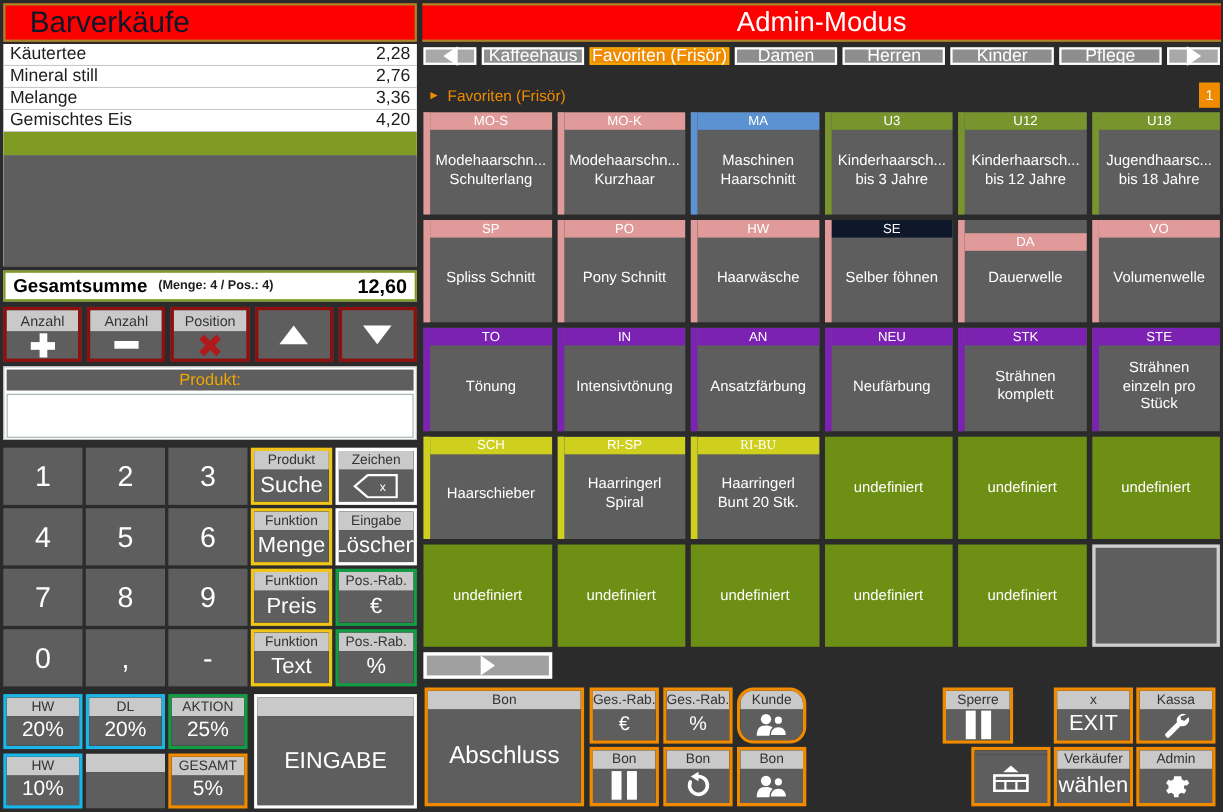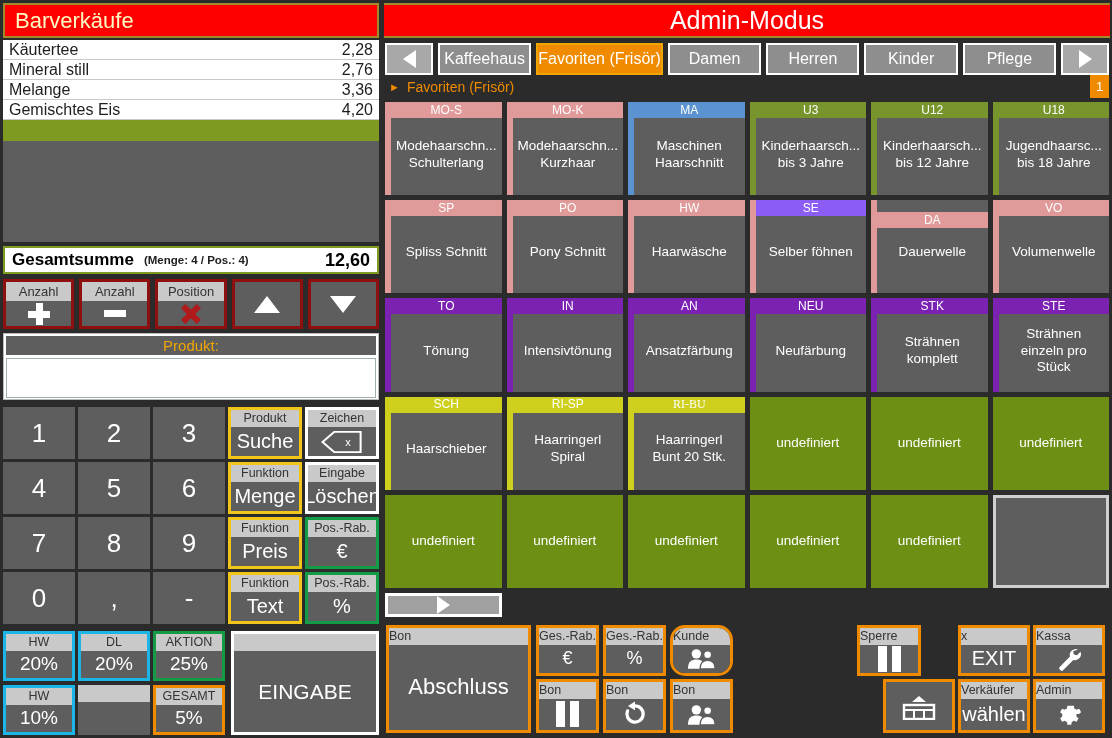--- a/index.html
+++ b/index.html
@@ -13,21 +13,21 @@
   #app { position:relative; width:1112px; height:738px; }
 
   
   #left { position:absolute; left:0; top:0; width:382px; height:738px; background:#2b2b2b; }
 
   #title-bar {
     position:absolute; left:3px; top:3px; width:376px; height:35px;
     background:#fe0000; border:2px solid #a08a2a;
     display:flex; align-items:center;
   }
-  #title-bar .t { font-size:22px; color:#fef9c3; padding-left:10px; letter-spacing:0px; }
+  #title-bar .t { font-size:27px; color:#0f172a; padding-left:22px; letter-spacing:0px; }
   .rrow {
     height:20px; display:flex; align-items:center; justify-content:space-between;
     border-bottom:1px solid #c9c9c9; padding:0 6px; font-size:16px;
   }
   .rrow .nm { white-space:nowrap; overflow:hidden; text-overflow:ellipsis; }
   .rrow .pr { font-variant-numeric:tabular-nums; }
 
   #receipt-area {
     position:absolute; left:3px; top:40px; width:376px; height:202px;
     background:#fff; color:#1d1d1d; overflow:hidden;
@@ -102,21 +102,21 @@
   #eingabe .cap { height:17px; background:#c9c9c9; }
   #eingabe .body { flex:1; background:#5e5e5e; display:flex; align-items:center; justify-content:center; font-size:21px; }
 
   
   #right { position:absolute; left:382px; top:0; width:730px; height:738px; background:#2b2b2b; }
 
   #admin-bar { position:absolute; left:2px; top:3px; width:726px; height:35px; background:#fe0000;
                border-top:2px solid #a08a2a; border-bottom:2px solid #a08a2a; display:flex; align-items:center; justify-content:center; }
   #admin-bar .t { font-size:25px; color:#fff; }
 
-  #tabs { position:absolute; left:3px; top:43px; width:724px; height:32px; display:flex; gap:5px; }
+  #tabs { position:absolute; left:3px; top:43px; width:724px; height:16px; display:flex; gap:5px; }
   .tab { background:#8e8e8e; border:2px solid #fff; color:#fff; font-size:16px;
          display:flex; align-items:center; justify-content:center; cursor:pointer; white-space:nowrap; }
   .tab.active { background:#f08b00; border-color:#f0a500; }
   .tab.arrow { width:48px; flex:none; background:#a8a8a8; }
   .tab.named { flex:1; }
   .tri-l { width:0;height:0;border-top:9px solid transparent;border-bottom:9px solid transparent;border-right:13px solid #fff; }
   .tri-r { width:0;height:0;border-top:9px solid transparent;border-bottom:9px solid transparent;border-left:13px solid #fff; }
 
   #crumb { position:absolute; left:3px; top:74px; width:724px; height:25px; display:flex; align-items:center; }
   #crumb .arw { color:#f08b00; font-size:11px; margin:0 7px 0 4px; }
@@ -133,21 +133,21 @@
                 display:flex; align-items:center; justify-content:center; color:#fff; }
   .tile .lbl { padding:14px 4px 2px; z-index:1; }
   .tile.cat { border-left-width:6px; border-left-style:solid; }
   .tile.plain { background:#6d8f14; }
   .tile.blank { background:#5e5e5e; border:3px solid #cfcfcf; }
   .tile.nav { background:#a0a0a0; border:3px solid #fff; }
 
   
   #botbar { position:absolute; left:0px; top:622px; width:730px; height:116px; }
   .obtn { position:absolute; border:3px solid #f08b00; display:flex; flex-direction:column; cursor:pointer; overflow:hidden; }
-  .obtn .cap { background:#c9c9c9; color:#333; font-size:12.5px; padding:2px 0; line-height:1; white-space:nowrap; }
+  .obtn .cap { background:#c9c9c9; color:#333; font-size:12.5px; text-align:center; padding:2px 0; line-height:1; white-space:nowrap; }
   .obtn .body { flex:1; background:#5e5e5e; display:flex; align-items:center; justify-content:center; font-size:18px; }
   #abschluss { left:4px; top:3px; width:145px; height:108px; }
   #abschluss .body { font-size:22px; }
 
   .pause-g { display:flex; gap:5px; }
   .pause-g span { display:block; width:9px; height:26px; background:#fff; }
 </style>
 </head>
 <body>
 
@@ -406,21 +406,21 @@
             <div>Pony Schnitt</div>
           </div>
         </div>
         <div class="tile cat" style="border-left-color: rgb(224, 154, 153); border-top: 0px;">
           <div class="code" style="background: rgb(224, 154, 153);">HW</div>
           <div class="lbl">
             <div>Haarwäsche</div>
           </div>
         </div>
         <div class="tile cat" style="border-left-color: rgb(224, 154, 153); border-top: 0px;">
-          <div class="code" style="background: #8b5cf6;">SE</div>
+          <div class="code" style="background: #0f172a;">SE</div>
           <div class="lbl">
             <div>Selber föhnen</div>
           </div>
         </div>
         <div class="tile cat" style="border-left-color: rgb(224, 154, 153); border-top: 0px;">
           <div class="code" style="background: rgb(224, 154, 153); margin-top: 12px;">DA</div>
           <div class="lbl">
             <div>Dauerwelle</div>
           </div>
         </div>

